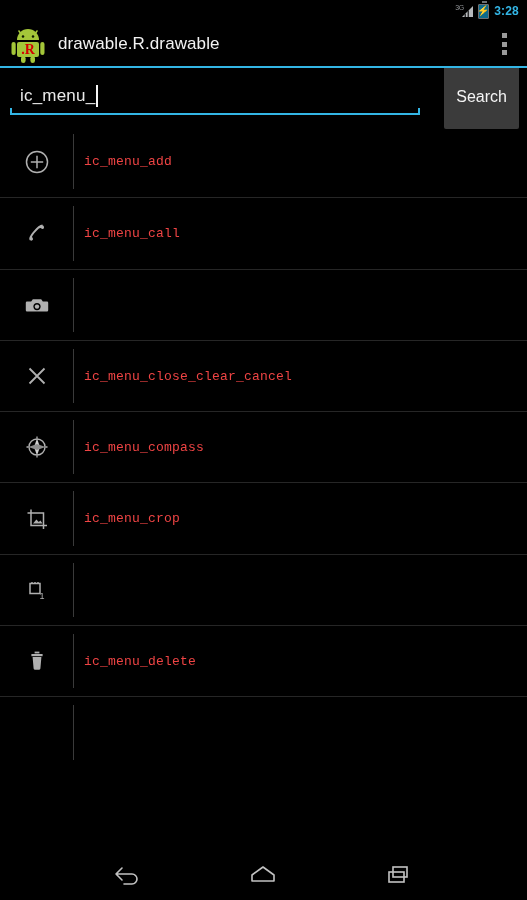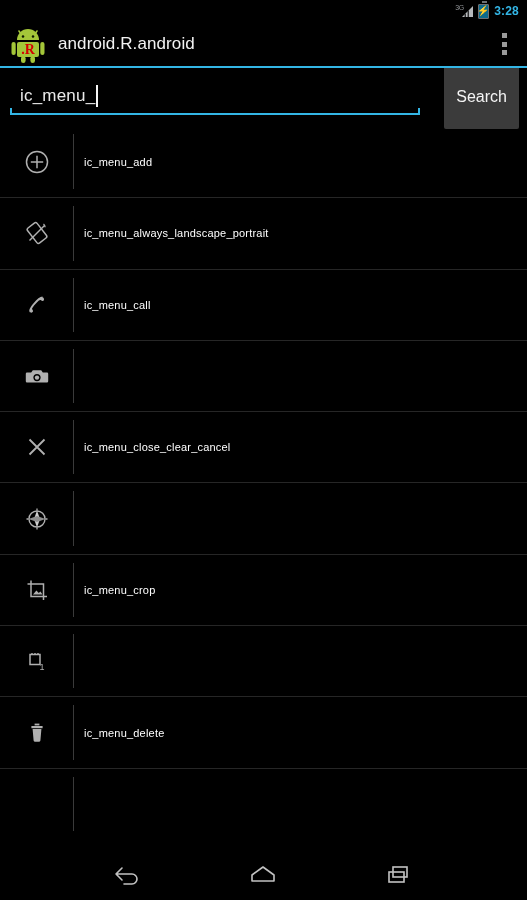--- a/index.html
+++ b/index.html
@@ -79,22 +79,22 @@
     width:73px; flex:0 0 73px;
     display:flex; align-items:center; justify-content:center;
     align-self:stretch;
   }
   .divider{
     width:1px; align-self:stretch;
     background:#3a3a3a;
     margin:8px 0;
   }
   .row-label{
-    font-size:11px; color:#ffffff;
-    padding-left:10px; letter-spacing:0.2px;
+    font-size:13px; color:#ef4444;
+    padding-left:10px; letter-spacing:0.2px;font-family:Liberation Mono, monospace;
   }
   .ic svg{ display:block; }
 
   
   .navbar{
     position:absolute; left:0; bottom:0;
     width:100%; height:52px;
     background:#000;
     display:flex; align-items:center; justify-content:space-around;
     padding:0 60px;
@@ -136,21 +136,21 @@
 
         <rect x="3.5" y="18" width="4.2" height="13" rx="2.1" fill="#a4c639"></rect>
         <rect x="32.3" y="18" width="4.2" height="13" rx="2.1" fill="#a4c639"></rect>
 
         <rect x="13" y="32" width="4.6" height="7" rx="2.3" fill="#a4c639"></rect>
         <rect x="22.4" y="32" width="4.6" height="7" rx="2.3" fill="#a4c639"></rect>
 
         <text x="20" y="29.5" font-family="Liberation Serif, serif" font-size="14" font-weight="bold" fill="#d40000" text-anchor="middle">.R</text>
       </svg>
     </div>
-    <div class="ab-title">android.R.android</div>
+    <div class="ab-title">drawable.R.drawable</div>
     <div class="overflow">
       <i></i>
         <i></i>
         <i></i>
     </div>
   </div>
 
   <div class="searchrow">
     <div class="searchfield">
       <span class="search-text">ic_menu_</span>
@@ -168,35 +168,20 @@
           <circle cx="15" cy="15" r="10.5" fill="none" stroke="#b0b0b0" stroke-width="1.5"></circle>
           <path d="M15,8.8 L15,21.2 M8.8,15 L21.2,15" stroke="#b0b0b0" stroke-width="1.5"></path>
         </svg>
           </span>
       </div>
       <div class="divider"></div>
       <div class="row-label">ic_menu_add</div>
     </div>
 
 
-    <div class="row">
-      <div class="ic-cell">
-        <span class="ic">
-            <svg width="30" height="30" viewBox="0 0 30 30">
-          <g transform="rotate(-38 15 15)">
-            <rect x="9" y="5.5" width="12" height="19" rx="2" fill="none" stroke="#b0b0b0" stroke-width="1.5"></rect>
-          </g>
-          <path d="M7.5,22.5 L22.5,7.5" stroke="#b0b0b0" stroke-width="1.5"></path>
-          <path d="M21.5,6 a4,4 0 0 1 1.6,3.2" fill="none" stroke="#b0b0b0" stroke-width="1.3"></path>
-        </svg>
-          </span>
-      </div>
-      <div class="divider"></div>
-      <div class="row-label">ic_menu_always_landscape_portrait</div>
-    </div>
 
     <div class="row">
       <div class="ic-cell">
         <span class="ic">
             <svg width="30" height="30" viewBox="0 0 30 30">
           <path d="M20.5,6.5 c-2.5,0 -5.5,2.8 -8.5,6.2 c-3,3.5 -5.2,6.8 -4.6,8.8 c0.4,1.3 2.2,1.6 3.2,0.6 c0.9,-0.9 0.2,-1.9 -0.3,-2.6 c-0.4,-0.6 -0.2,-1.2 0.4,-2 c1.6,-2.2 4.3,-5.3 6.2,-6.9 c0.8,-0.7 1.5,-0.8 2.1,-0.3 c0.8,0.6 1.8,1.2 2.6,0.2 c0.9,-1.1 0.4,-2.9 -1.1,-3.3 z" fill="#b0b0b0"></path>
         </svg>
           </span>
       </div>
       <div class="divider"></div>
@@ -233,20 +218,21 @@
         <span class="ic">
             <svg width="30" height="30" viewBox="0 0 30 30">
           <circle cx="15" cy="15" r="8" fill="none" stroke="#b0b0b0" stroke-width="1.4"></circle>
           <path d="M15,6.5 L18,15 L15,23.5 L12,15 z" fill="#cfcfcf"></path>
           <path d="M6.5,15 L15,12 L23.5,15 L15,18 z" fill="#8e8e8e"></path>
           <path d="M15,4.5 v2 M15,23.5 v2 M4.5,15 h2 M23.5,15 h2" stroke="#b0b0b0" stroke-width="1.3"></path>
         </svg>
           </span>
       </div>
       <div class="divider"></div>
+      <div class="row-label">ic_menu_compass</div>
     </div>
 
     <div class="row">
       <div class="ic-cell">
         <span class="ic">
             <svg width="30" height="30" viewBox="0 0 30 30">
           <path d="M9,5.5 v16 h16" fill="none" stroke="#b0b0b0" stroke-width="1.5"></path>
           <path d="M5.5,9 h16 v16" fill="none" stroke="#b0b0b0" stroke-width="1.5"></path>
           <path d="M11,19.5 l3.4,-4 l2.4,2.6 l1.6,-1.6 l2.1,3 z" fill="#b0b0b0"></path>
         </svg>

